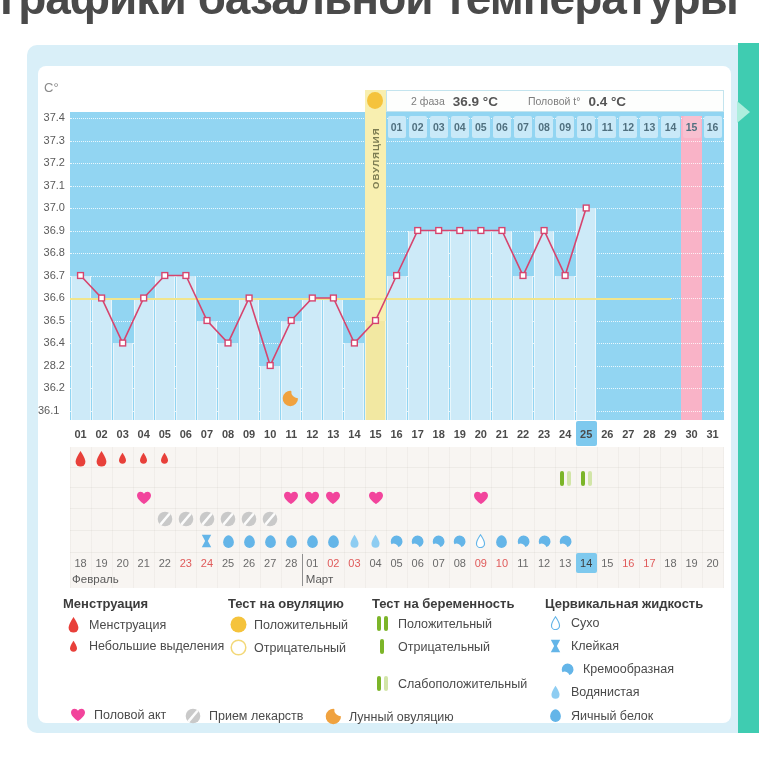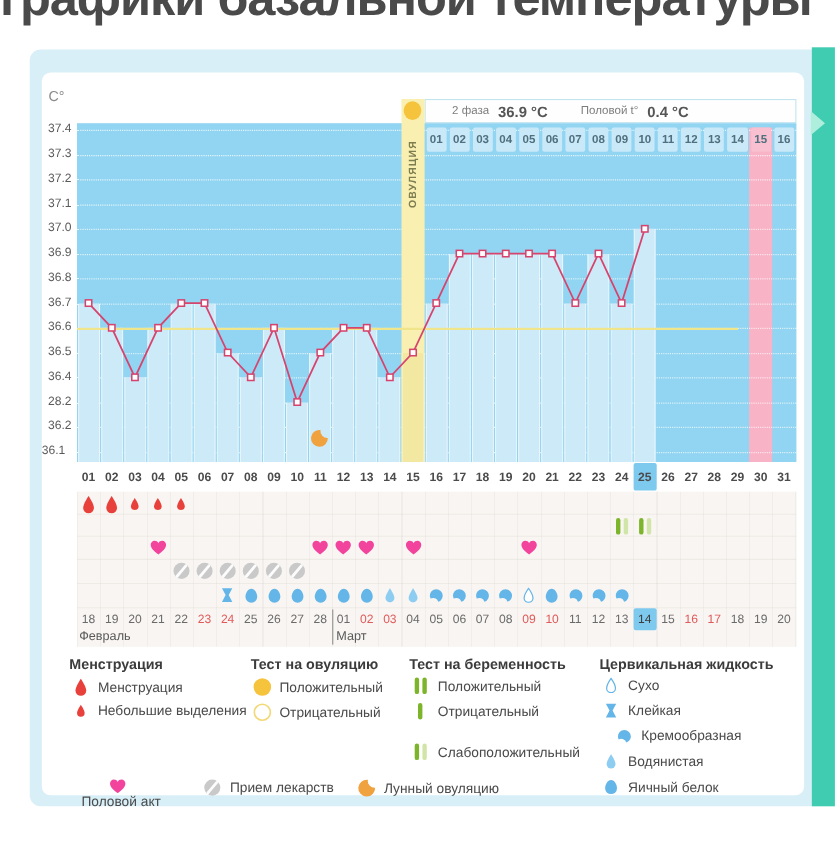--- a/index.html
+++ b/index.html
@@ -519,21 +519,21 @@
         <span class="lb">Водянистая</span>
       </div>
       <div class=" legend-item" style="position: absolute; left: 507px; top: 642px;">
         <span class="ic">
           <svg width="13" height="15" viewBox="0 0 12 14">
             <path d="M6 1.1C8.9 1.1 11 4.8 11 8a5 5 0 0 1-10 0C1 4.8 3.1 1.1 6 1.1Z" fill="#64b5e8"></path>
           </svg>
         </span>
         <span class="lb">Яичный белок</span>
       </div>
-      <div class=" legend-item" style="position: absolute; left: 30px; top: 642px; flex-direction: column;">
+      <div class=" legend-item" style="position: absolute; left: 30px; top: 642px;">
         <span class="ic">
           <svg width="16" height="14" viewBox="0 0 16 14">
             <path d="M8 13C7.2 12.4 1 8.3 1 4.4 1 2.2 2.6.7 4.5.7 6 .7 7.3 1.5 8 2.8 8.7 1.5 10 .7 11.5.7 13.4.7 15 2.2 15 4.4c0 3.9-6.2 8-7 8.6Z" fill="#f2449c"></path>
           </svg>
         </span>
         <span class="lb">Половой акт</span>
       </div>
       <div class=" legend-item" style="position: absolute; left: 145px; top: 642px;">
         <span class="ic">
           <svg width="16" height="16" viewBox="0 0 16 16">

